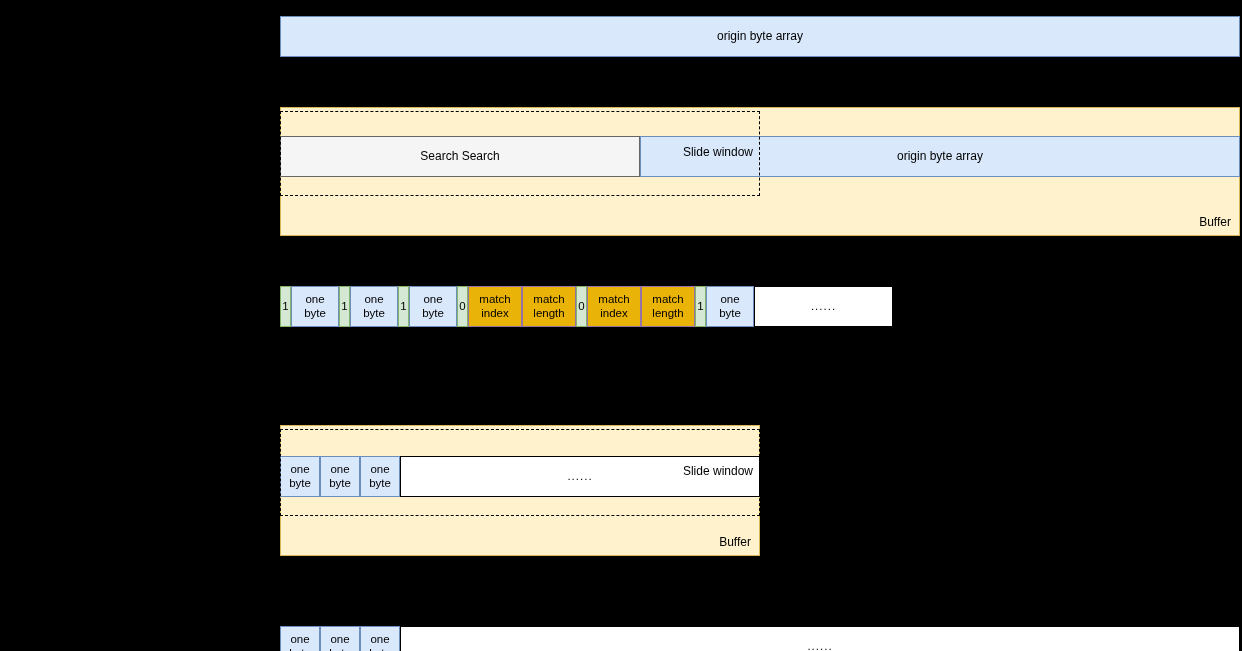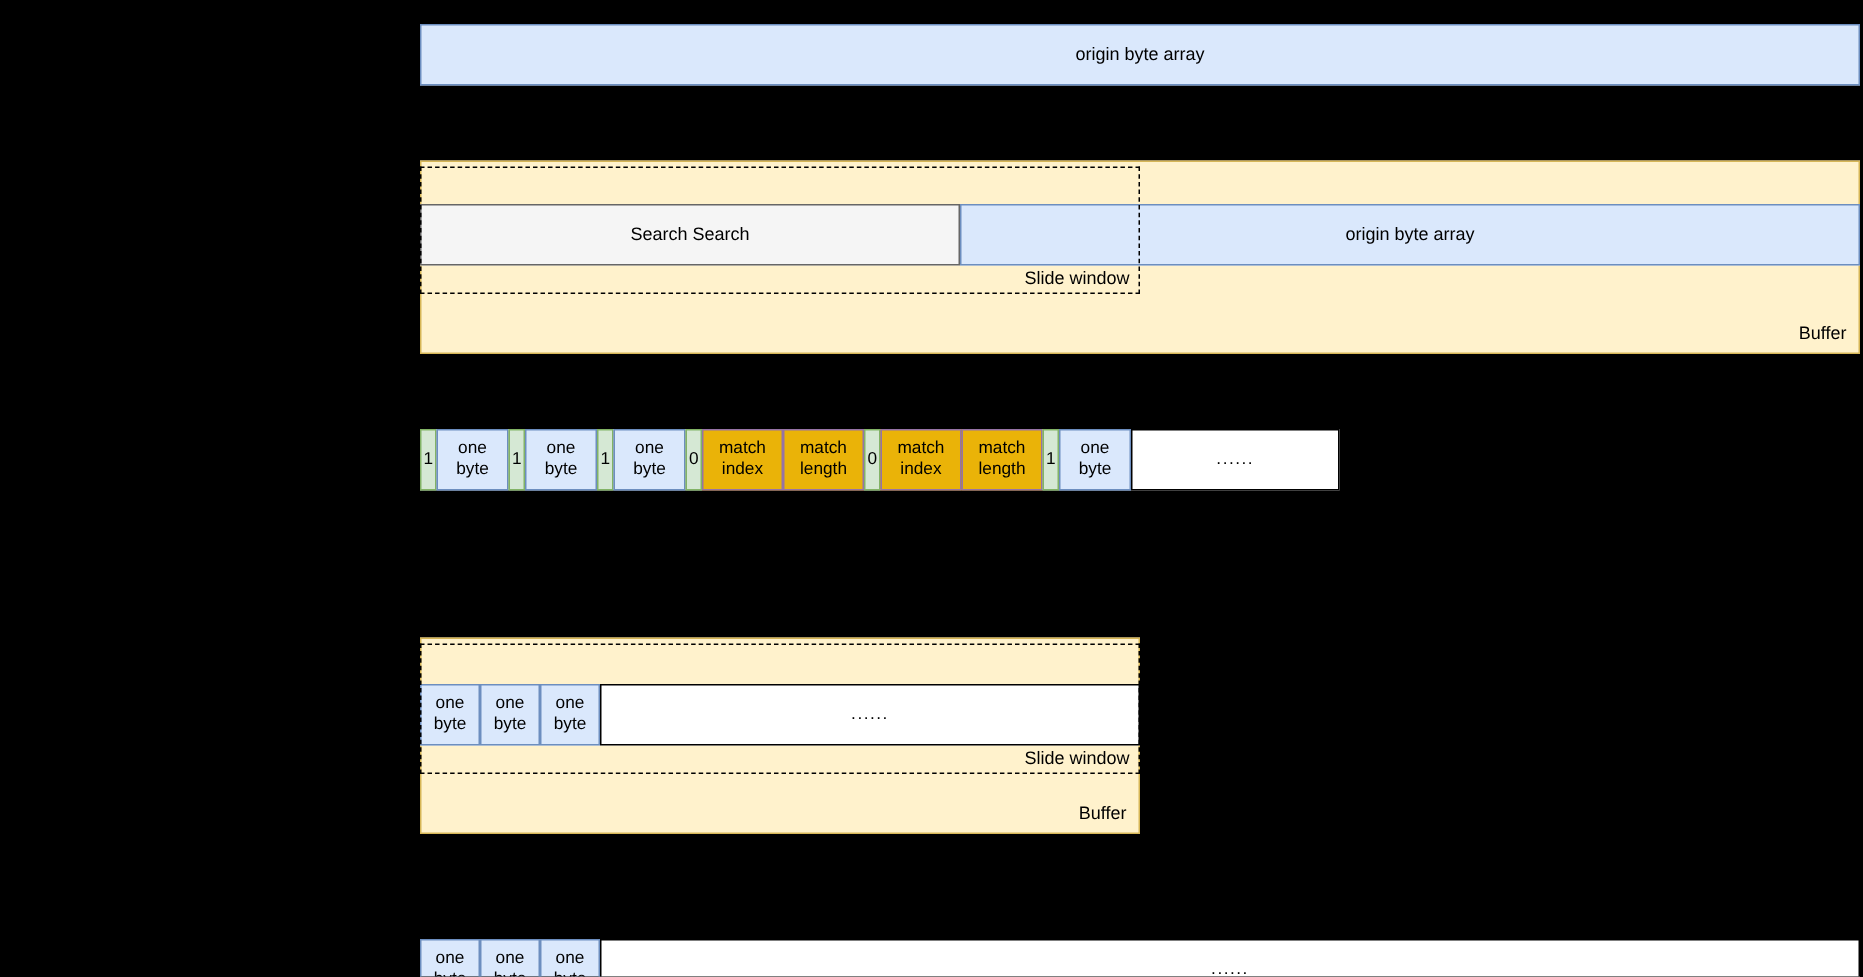--- a/index.html
+++ b/index.html
@@ -63,21 +63,21 @@
     border: 1.5px dashed #000000;
   }
 
   .lbl-br {
     justify-content: flex-end;
     align-items: flex-end;
     padding: 0 8px 5px 0;
   }
   .lbl-br-dash {
     justify-content: flex-end;
-    align-items: flex-end;
+    align-items: center;
     padding: 0 6px 2px 0;
   }
   .dots { letter-spacing: 1px; font-size: 12px; }
 
   
   .row3 {
     position: absolute;
     left: 280px;
     top: 270px;
     height: 41px;

